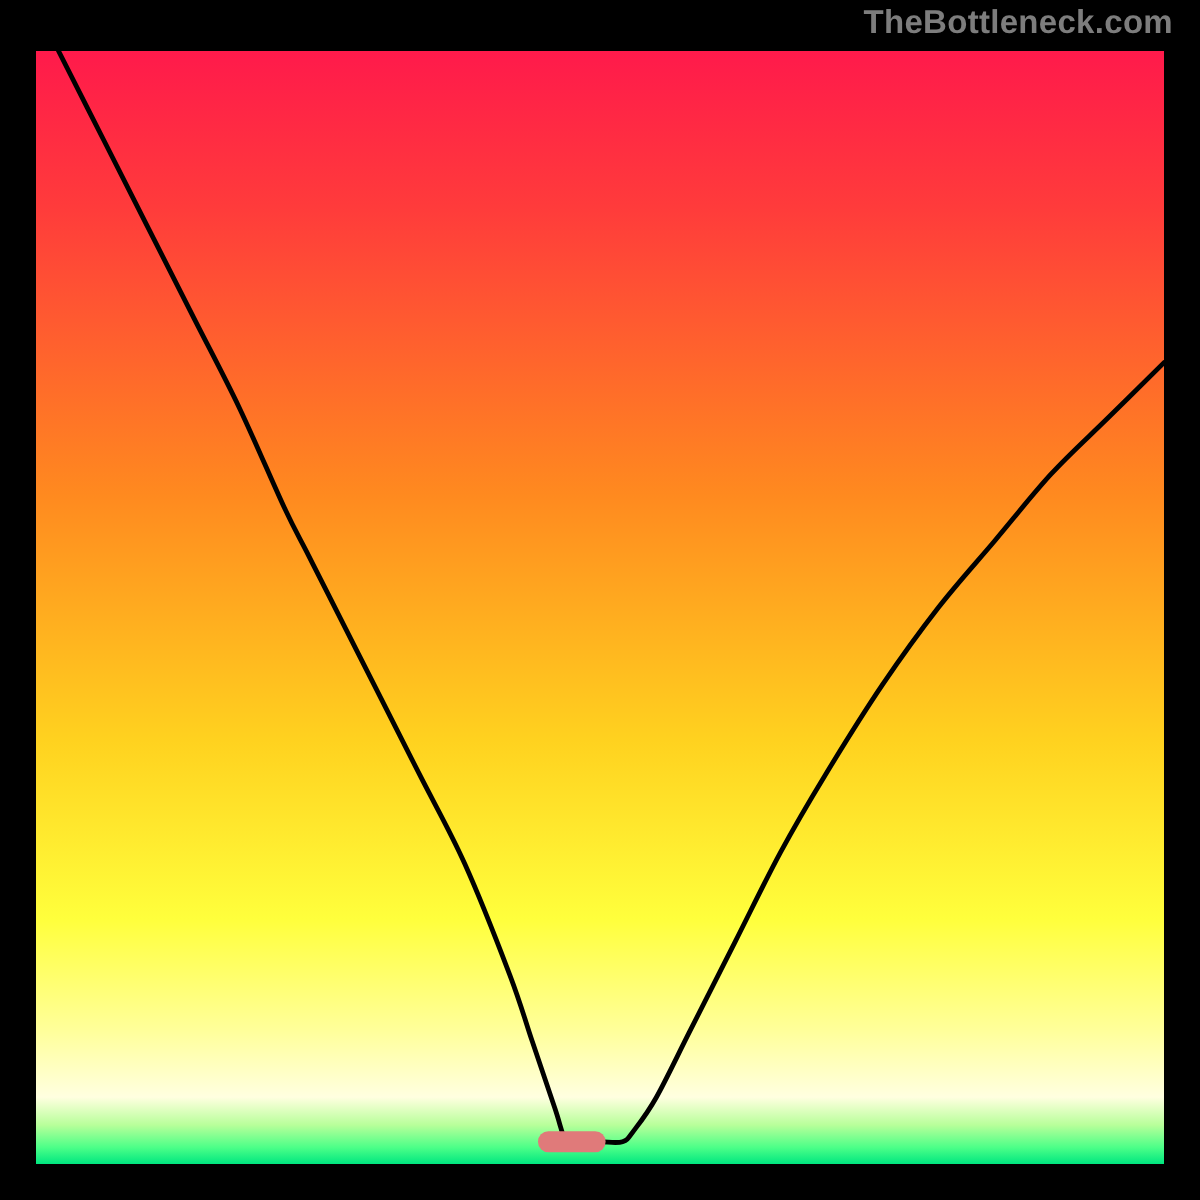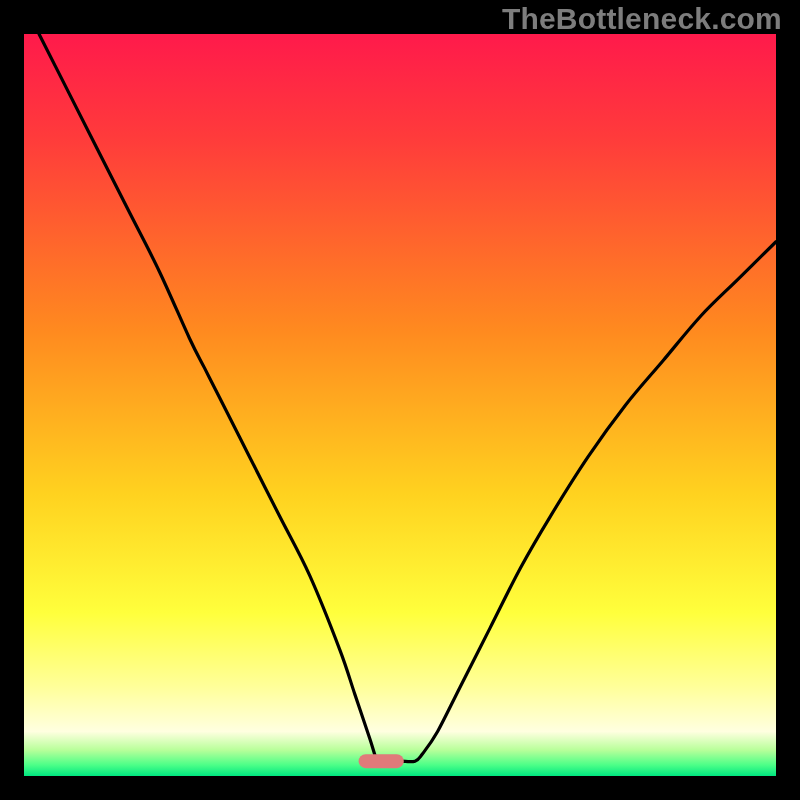--- a/index.html
+++ b/index.html
@@ -16,21 +16,21 @@
     top: 12px;
     width: 776px;
     height: 776px;
     background: #000;
   }
   .watermark {
     position: absolute;
     top: 2px;
     right: 18px;
     font-family: Arial, Helvetica, sans-serif;
-    font-size: 30px;
+    font-size: 22px;
     font-weight: 600;
     color: #7d7d7d;
     letter-spacing: 0.2px;
   }
 </style>
 </head>
 <body>
 
 <div class="frame">
   <svg id="chart-svg" width="776" height="776" viewBox="0 0 776 776">

